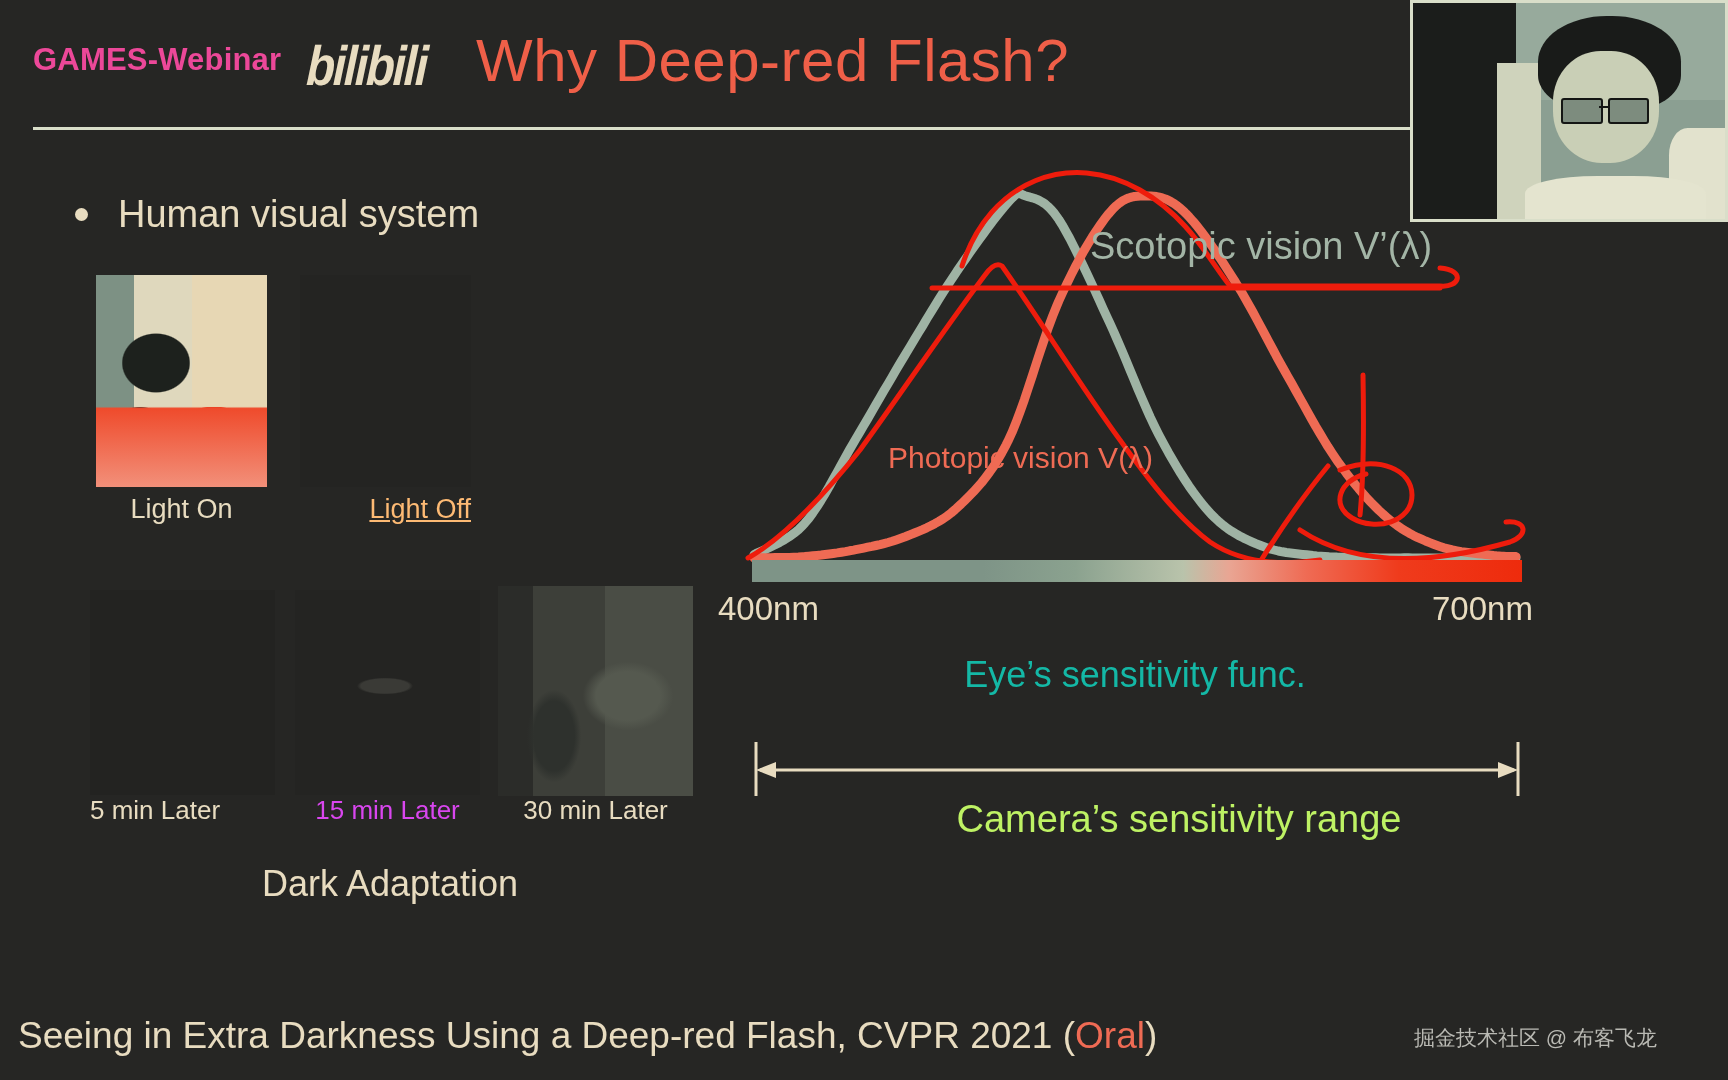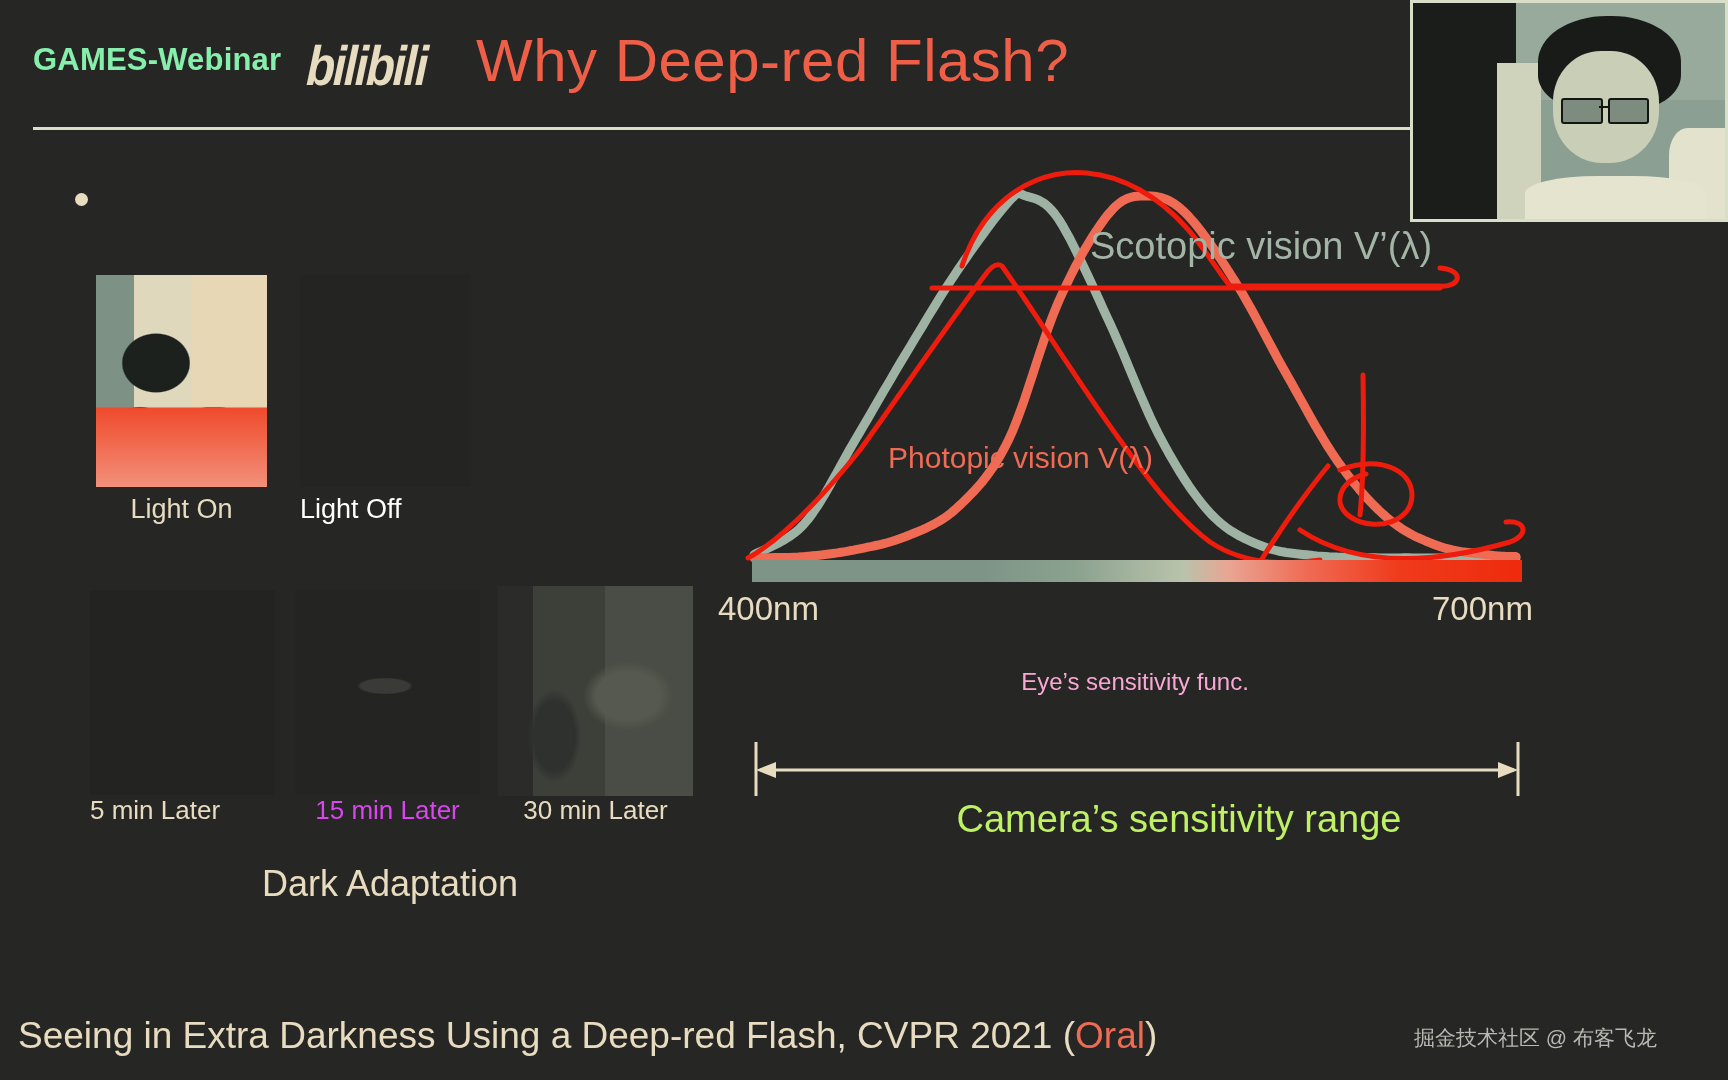--- a/index.html
+++ b/index.html
@@ -11,21 +11,21 @@
     position:relative;
     width:1728px;height:1080px;
     background:#262624;
     overflow:hidden;
   }
 
   
   #header-brand{
     position:absolute;left:33px;top:42px;
     font-size:31px;font-weight:bold;letter-spacing:.2px;
-    color:#86efac;
+    color:#ec4899;
   }
   #bili-logo{
     position:absolute;left:308px;top:33px;
     font-size:47px;font-weight:bold;font-style:italic;
     letter-spacing:-2px;
     color:#e8dcc0;
     transform:scaleY(1.18) skewX(-3deg);
     transform-origin:left top;
     font-family:"Liberation Sans", sans-serif;
   }
@@ -75,22 +75,22 @@
   #photo-light-off{
     position:absolute;left:300px;top:275px;
     width:171px;height:212px;
     background:#242422;
   }
   #label-light-on{
     position:absolute;left:96px;top:494px;width:171px;text-align:center;
     font-size:27px;color:#e8dcc0;
   }
   #label-light-off{
-    position:absolute;left:300px;top:494px;width:171px;text-align:left;
-    font-size:27px;color:#ffffff;
+    position:absolute;left:300px;top:494px;width:171px;text-align:right;
+    font-size:27px;color:#fdba74;text-decoration:underline;
   }
 
   
   #photo-5min{
     position:absolute;left:90px;top:590px;width:185px;height:205px;
     background:#232321;
   }
   #photo-15min{
     position:absolute;left:295px;top:590px;width:185px;height:205px;
     background:
@@ -132,22 +132,22 @@
     position:absolute;left:752px;top:560px;
     width:770px;height:22px;
     background:linear-gradient(to right,
       #7e9487 0%, #7e9487 30%, #8ba28f 42%,
       #b9c3ab 56%, #e9a593 62%, #ef6b54 72%,
       #ef3b1c 84%, #ee2b0c 100%);
   }
   #label-400nm{position:absolute;left:718px;top:590px;font-size:33px;color:#e8dcc0;}
   #label-700nm{position:absolute;left:1432px;top:590px;font-size:33px;color:#e8dcc0;}
   #label-eye-func{
-    position:absolute;left:750px;top:668px;width:770px;text-align:center;
-    font-size:24px;color:#f9a8d4;
+    position:absolute;left:750px;top:654px;width:770px;text-align:center;
+    font-size:36px;color:#14b8a6;
   }
 
   
   #camera-range{
     position:absolute;left:752px;top:740px;width:770px;height:60px;
   }
   #label-camera-range{
     position:absolute;left:784px;top:798px;width:790px;text-align:center;
     font-size:38px;color:#bef264;
   }
@@ -187,20 +187,21 @@
 
 <div id="slide">
 
   <div id="header-brand">GAMES-Webinar</div>
   <div id="bili-logo">bilibili</div>
   <div id="slide-title">Why Deep-red Flash?</div>
   <div id="header-rule"></div>
 
   <div id="bullet-row">
     <span id="bullet-dot"></span>
+    <span id="bullet-text">Human visual system</span>
   </div>
 
   <div id="photo-light-on"></div>
   <div id="photo-light-off"></div>
   <div id="label-light-on">Light On</div>
   <div id="label-light-off">Light Off</div>
 
   <div id="photo-5min"></div>
   <div id="photo-15min"></div>
   <div id="photo-30min"></div>

